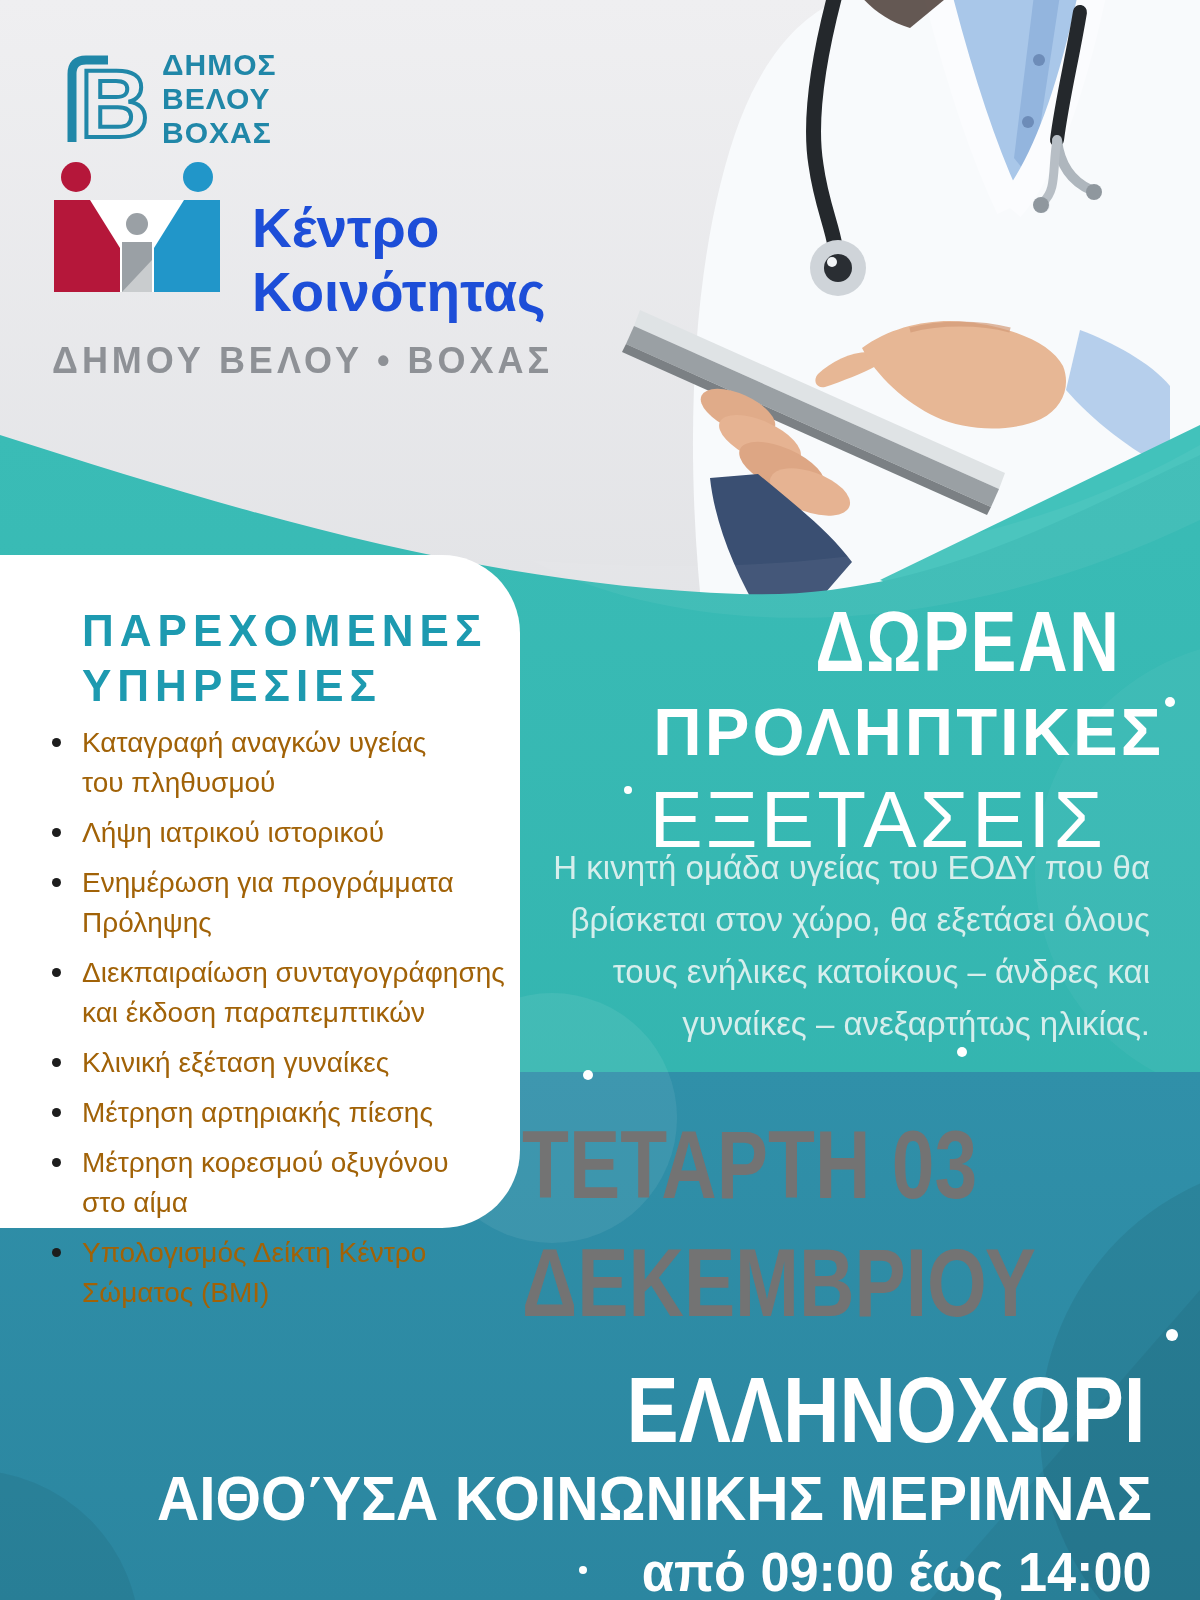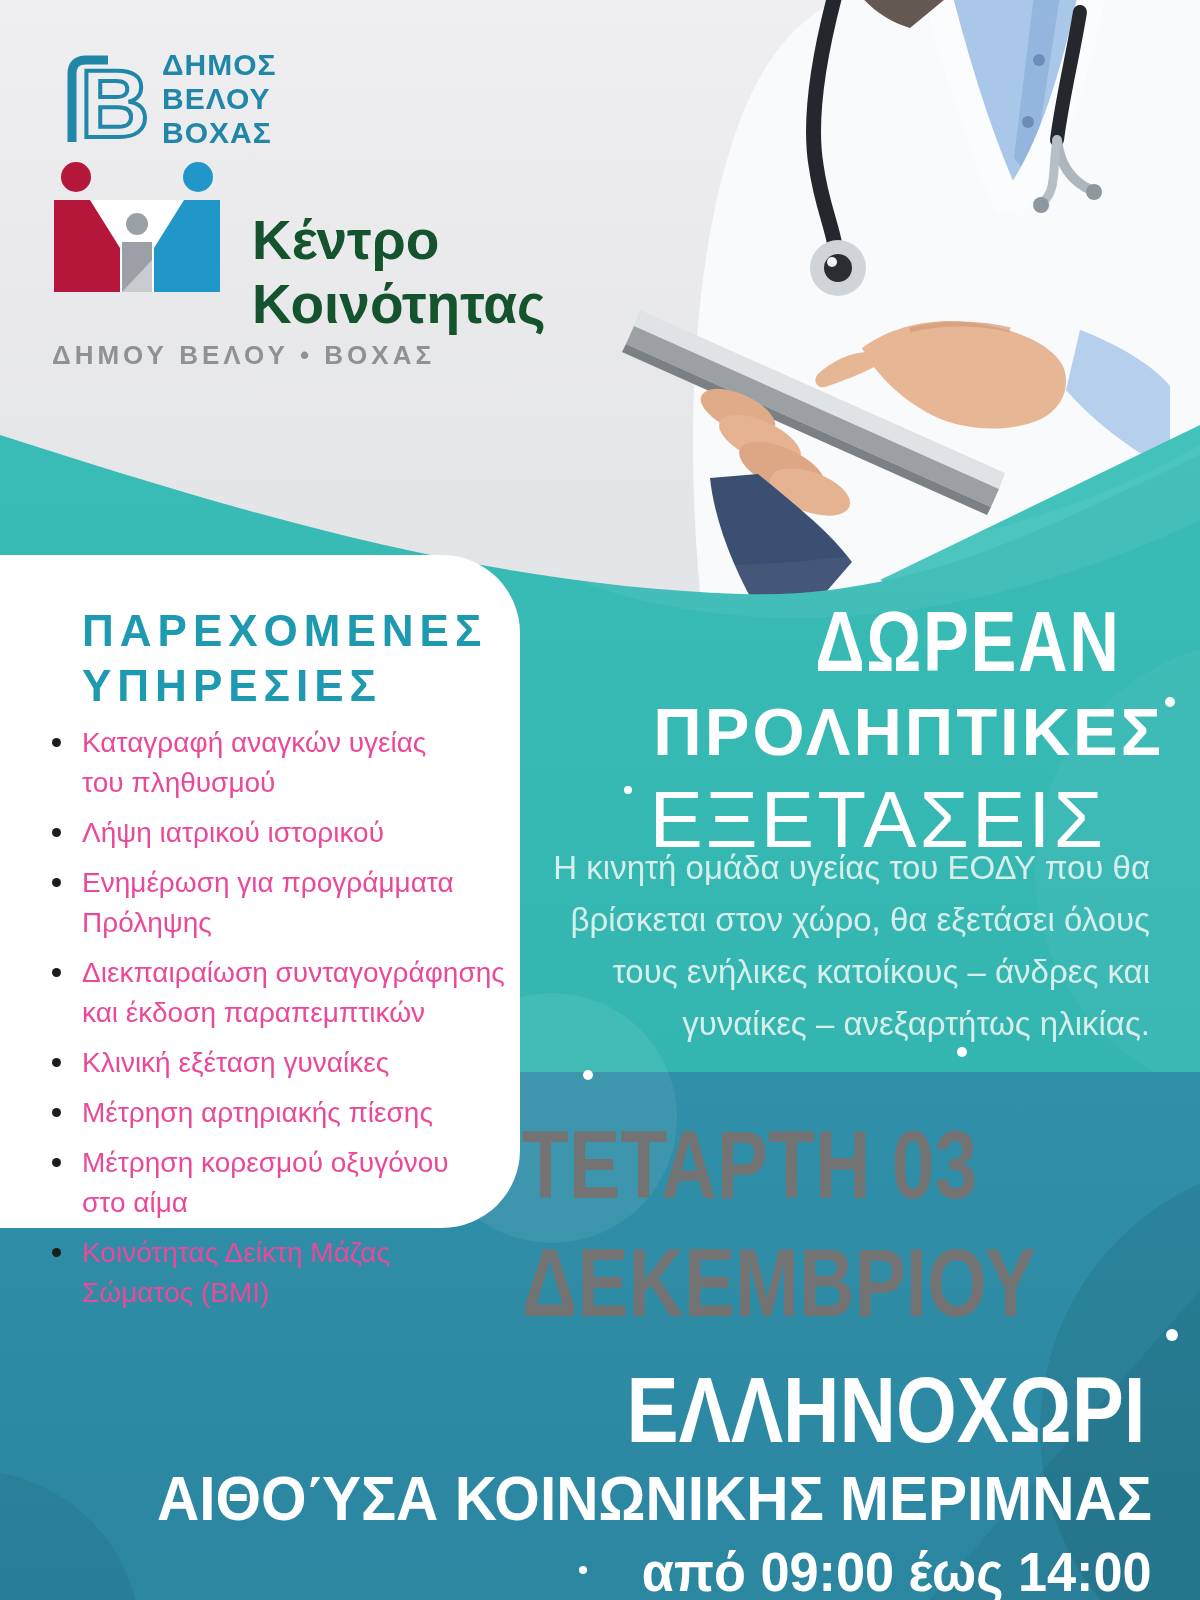--- a/index.html
+++ b/index.html
@@ -3,30 +3,30 @@
 <meta charset="utf-8">
 <style>
   html,body{margin:0;padding:0;background:#555;}
   .poster{position:relative;width:1200px;height:1600px;overflow:hidden;
           font-family:"Liberation Sans","DejaVu Sans",sans-serif;margin:0 auto;background:#e9e9eb;}
   .bg{position:absolute;left:0;top:0;width:1200px;height:1600px;}
   .abs{position:absolute;}
   
   .muni-name{left:162px;top:48px;font-size:30px;font-weight:bold;line-height:34px;
              letter-spacing:1px;color:#2087a8;white-space:pre-line;}
-  .center-title{left:252px;top:208px;font-size:55px;font-weight:bold;line-height:64px;
-                color:#14532d;white-space:pre-line;}
-  .center-subtitle{left:52px;top:340px;font-size:26px;font-weight:bold;letter-spacing:4px;color:#8e9196;}
+  .center-title{left:252px;top:196px;font-size:55px;font-weight:bold;line-height:64px;
+                color:#1d4ed8;white-space:pre-line;}
+  .center-subtitle{left:52px;top:340px;font-size:36px;font-weight:bold;letter-spacing:4px;color:#8e9196;}
   
   .card{left:0;top:555px;width:520px;height:673px;background:#ffffff;border-radius:0 78px 78px 0;}
   .services-heading{left:82px;top:48px;font-size:44px;font-weight:bold;letter-spacing:6px;
                     line-height:55px;color:#1d9ab0;white-space:pre-line;}
   .services-list{left:46px;top:168px;width:460px;margin:0;padding:0;list-style:none;}
   .services-list li{position:relative;padding-left:36px;margin-bottom:10px;font-size:28px;
-                    line-height:40px;color:#ec4899;white-space:pre-line;}
+                    line-height:40px;color:#a16207;white-space:pre-line;}
   .services-list li::before{content:"";position:absolute;left:6px;top:15px;width:9px;height:9px;
                     border-radius:50%;background:#1d1d1d;}
   
   .headline{right:36px;top:594px;text-align:right;color:#ffffff;}
   .headline .l1{font-size:86px;font-weight:bold;line-height:94px;letter-spacing:2px;
                 transform:scaleX(.8);transform-origin:100% 50%;margin-right:44px;}
   .headline .l2{font-size:67px;font-weight:bold;line-height:88px;letter-spacing:3px;}
   .headline .l3{font-size:80px;font-weight:normal;line-height:88px;letter-spacing:3px;margin-right:58px;}
   .desc{right:50px;top:842px;width:680px;text-align:right;font-size:33px;line-height:52px;
         color:#d6eeec;white-space:pre-line;}
@@ -162,21 +162,21 @@
 του πληθυσμού</li>
         <li>Λήψη ιατρικού ιστορικού</li>
         <li>Ενημέρωση για προγράμματα
 Πρόληψης</li>
         <li>Διεκπαιραίωση συνταγογράφησης
 και έκδοση παραπεμπτικών</li>
         <li>Κλινική εξέταση γυναίκες</li>
         <li>Μέτρηση αρτηριακής πίεσης</li>
         <li>Μέτρηση κορεσμού οξυγόνου
 στο αίμα</li>
-        <li>Κοινότητας Δείκτη Μάζας
+        <li>Υπολογισμός Δείκτη Κέντρο
 Σώματος (BMI)</li>
       </ul>
   </div>
 
   <div class="abs headline">
     <div class="l1">ΔΩΡΕΑΝ</div>
     <div class="l2">ΠΡΟΛΗΠΤΙΚΕΣ</div>
     <div class="l3">ΕΞΕΤΑΣΕΙΣ</div>
   </div>
 

